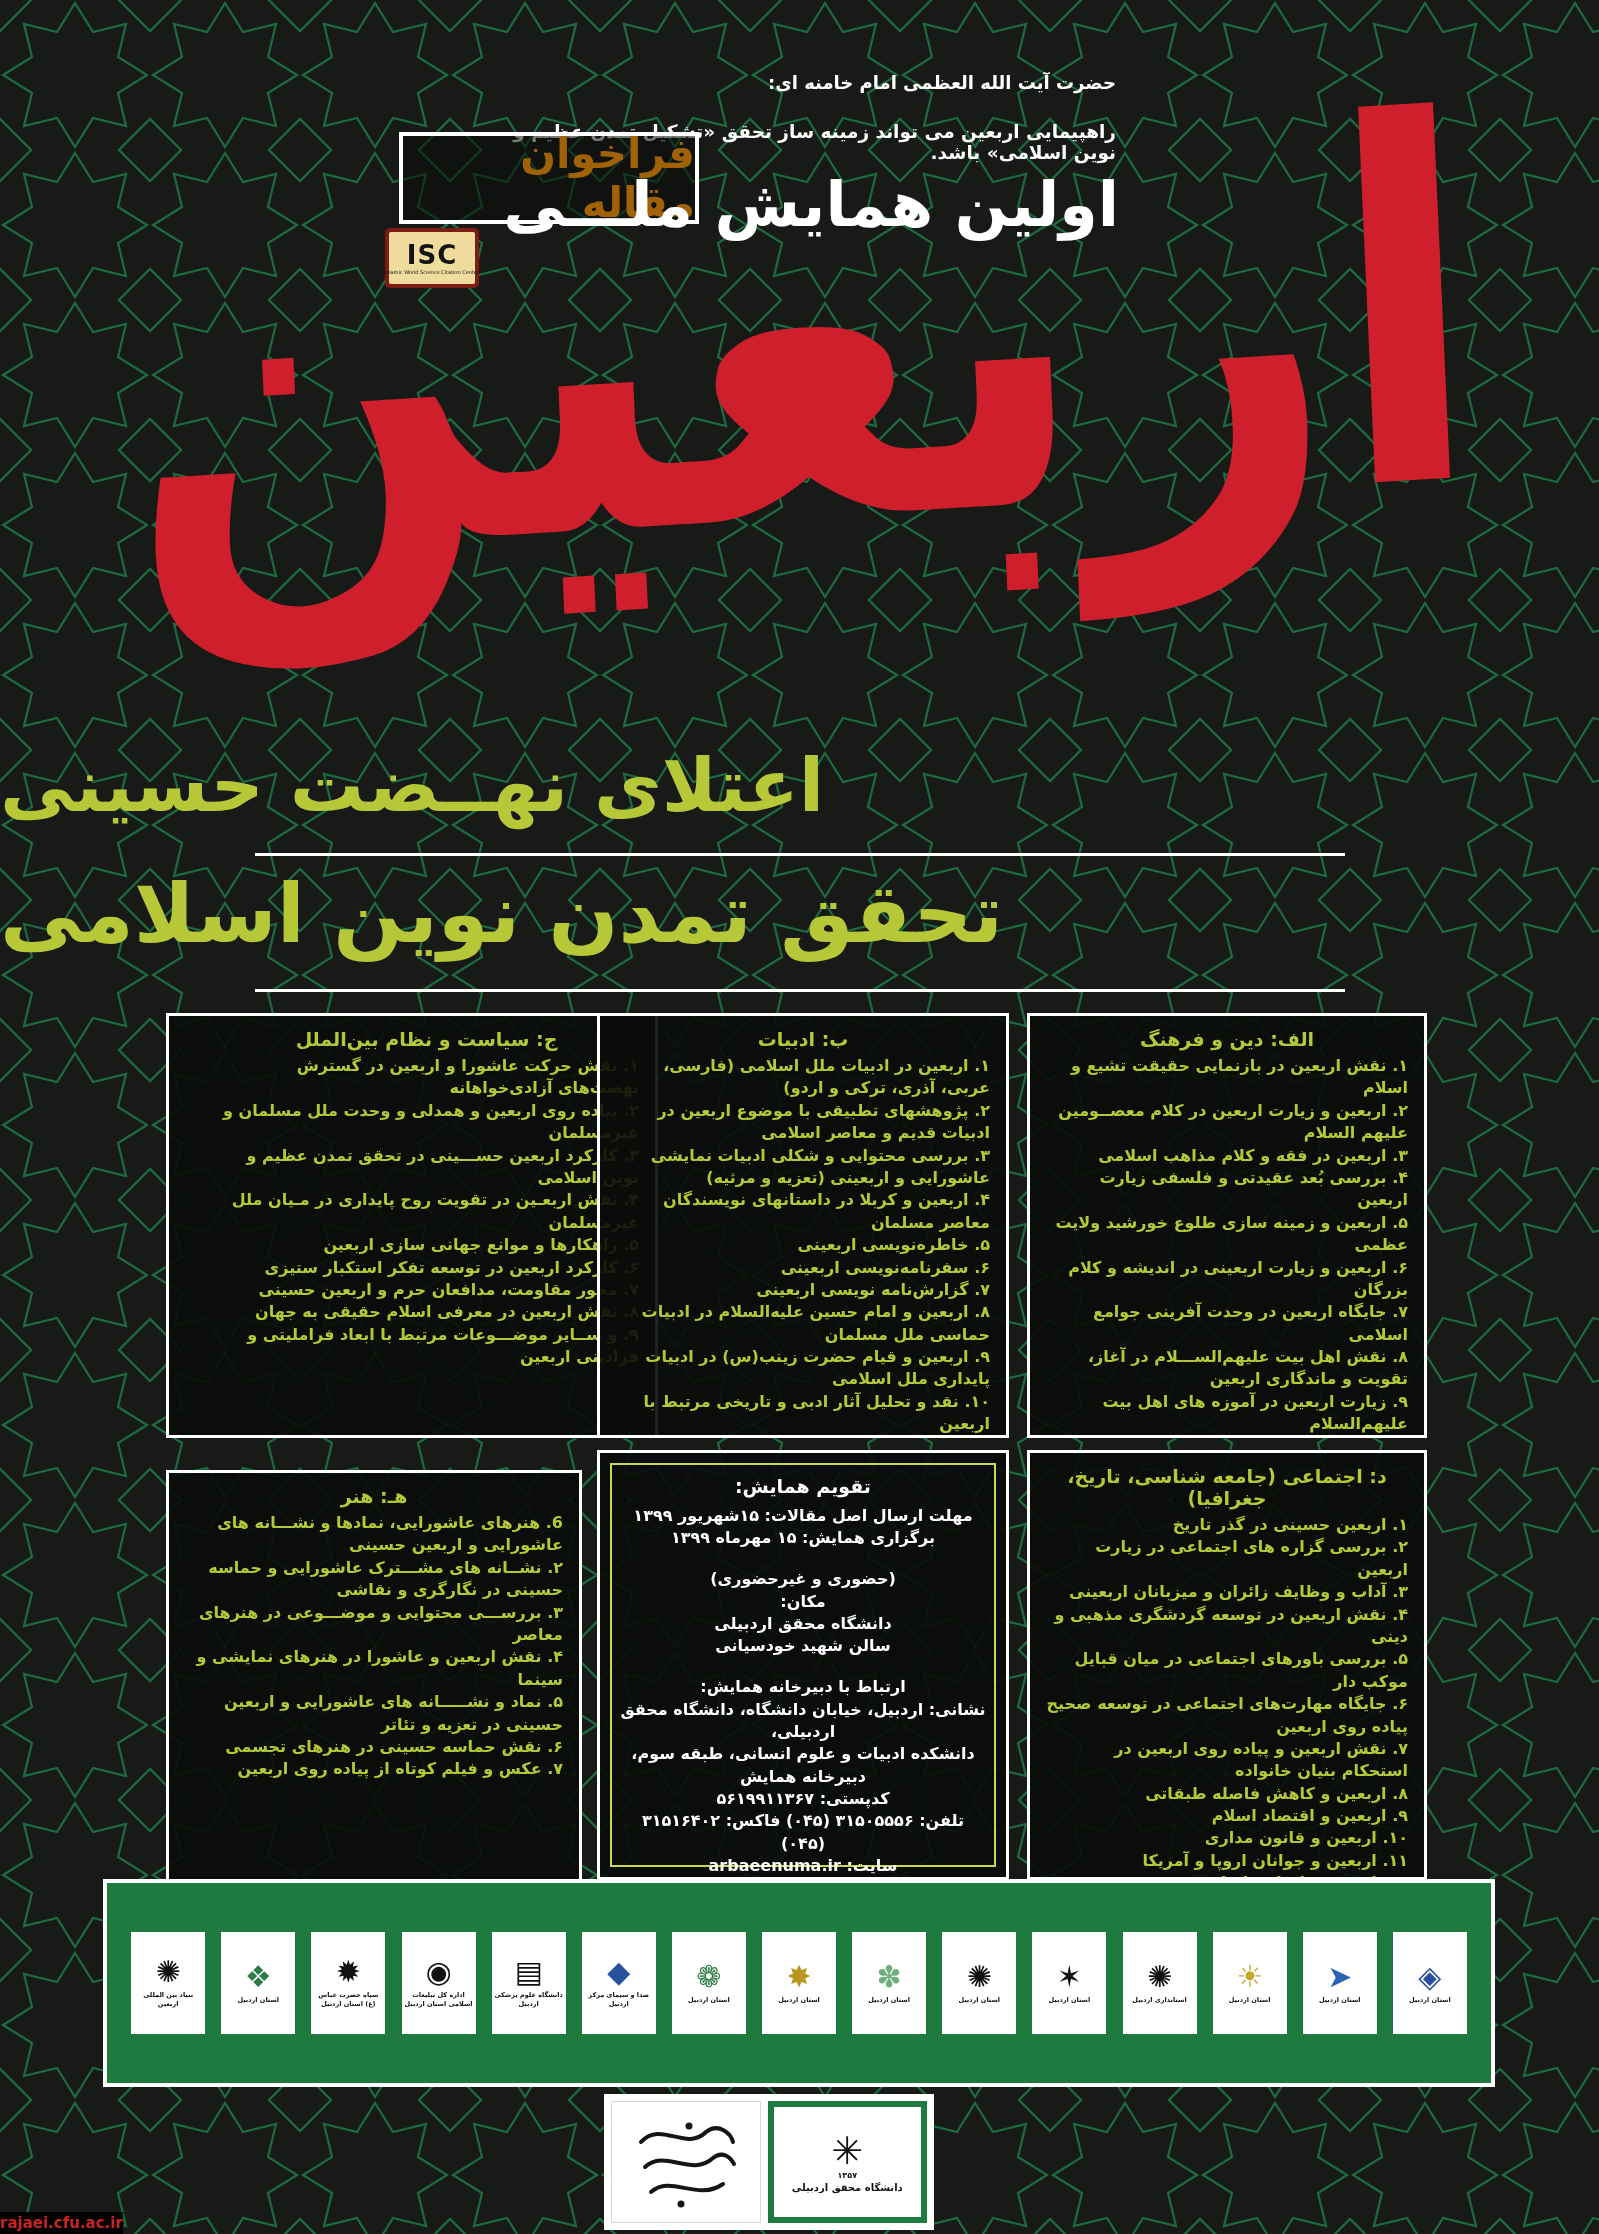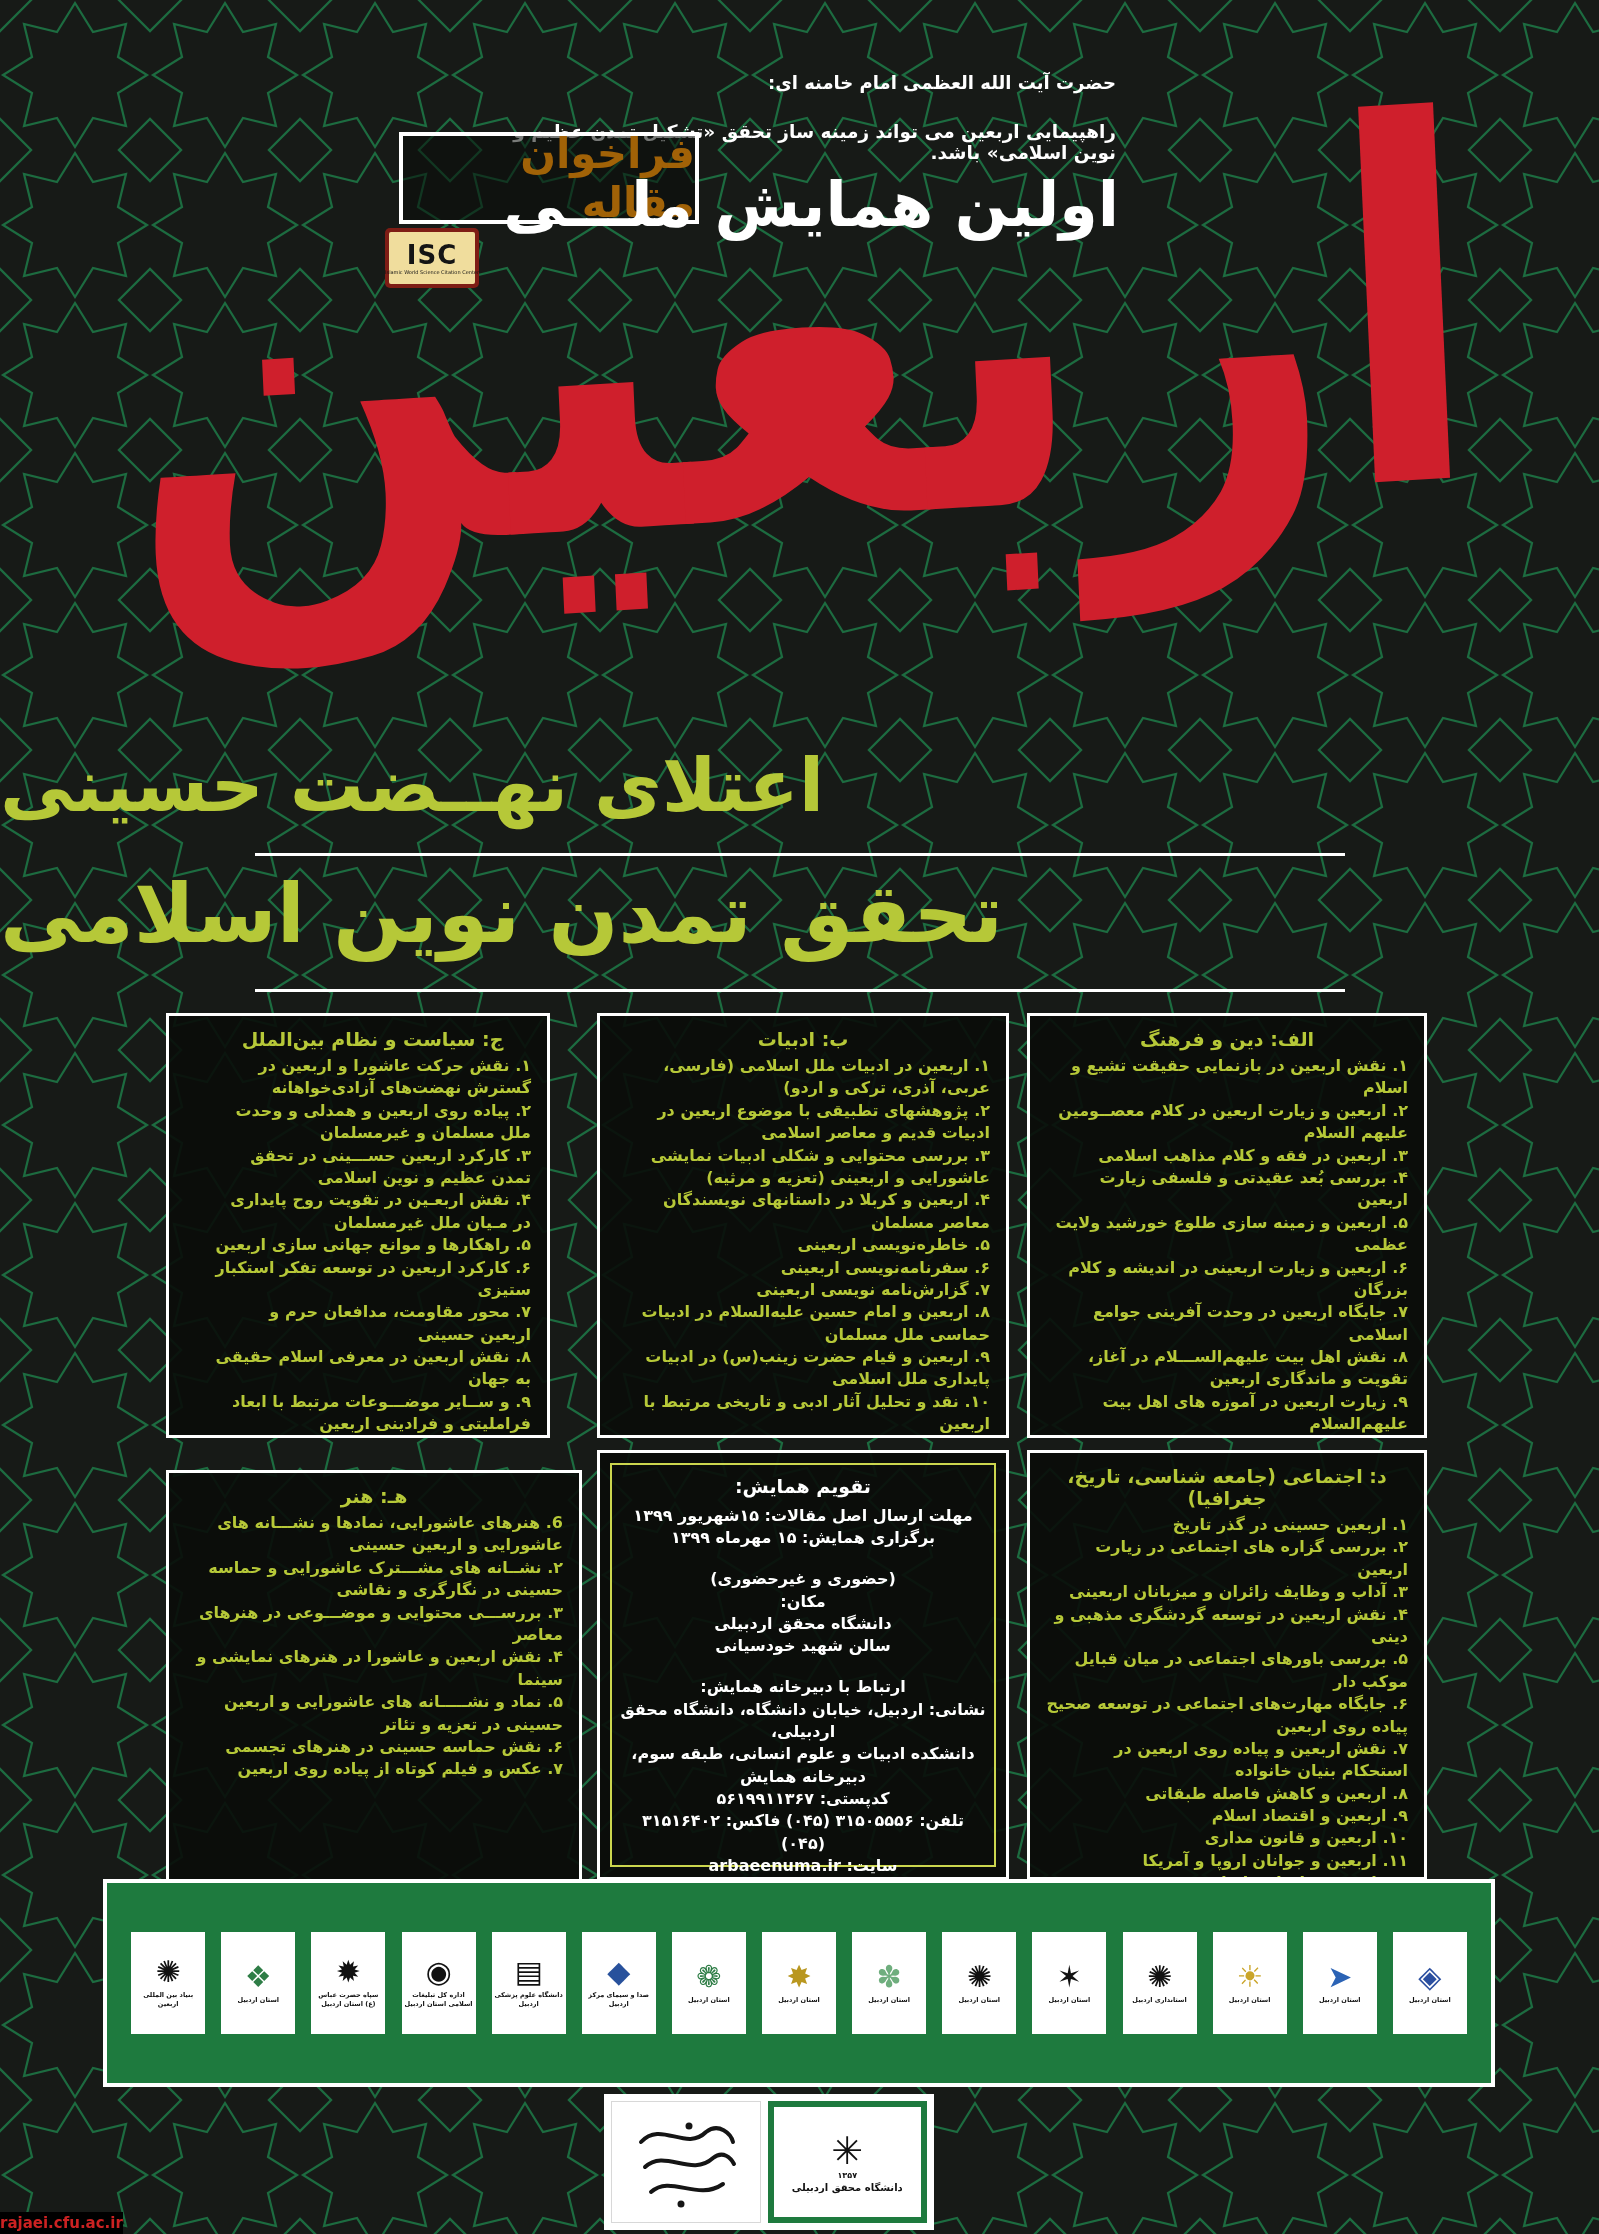--- a/index.html
+++ b/index.html
@@ -26,21 +26,21 @@
   .subtitle{position:absolute;left:0;width:100%;text-align:left;color:#b6c838;font-weight:bold;direction:rtl;z-index:3;}
   #subtitle1{top:742px;font-size:74px;}
   #subtitle2{top:866px;font-size:82px;}
   .hr{position:absolute;left:255px;width:1090px;height:3px;background:#fff;z-index:3;}
   #hr1{top:853px;} #hr2{top:989px;}
   
   .box{position:absolute;border:3px solid #fff;background:rgba(10,12,9,.9);box-sizing:border-box;
     padding:12px 16px;direction:rtl;color:#b6c838;overflow:hidden;z-index:3;}
   .box-title{text-align:center;font-weight:bold;font-size:19px;margin-bottom:5px;}
   .item{font-size:16px;font-weight:bold;line-height:1.4;text-align:right;}
-  #box-politics{left:166px;top:1013px;width:384px;height:425px;padding-left:45px;}
+  #box-politics{left:166px;top:1013px;width:492px;height:425px;padding-left:45px;}
   #box-literature{left:597px;top:1013px;width:412px;height:425px;}
   #box-religion{left:1027px;top:1013px;width:400px;height:425px;}
   #box-art{left:166px;top:1450px;width:416px;height:430px;margin-top:20px;}
   #box-calendar{left:597px;top:1450px;width:412px;height:430px;padding:10px;}
   #box-social{left:1027px;top:1450px;width:400px;height:430px;}
   
   .cal-inner{border:2px solid #ccd64e;height:100%;box-sizing:border-box;padding:10px 6px;
     color:#fff;text-align:center;font-weight:bold;display:flex;flex-direction:column;}
   .cal-title{font-size:19px;margin-bottom:8px;}
   .cal-line{font-size:16px;line-height:1.4;min-height:1.15em;}

